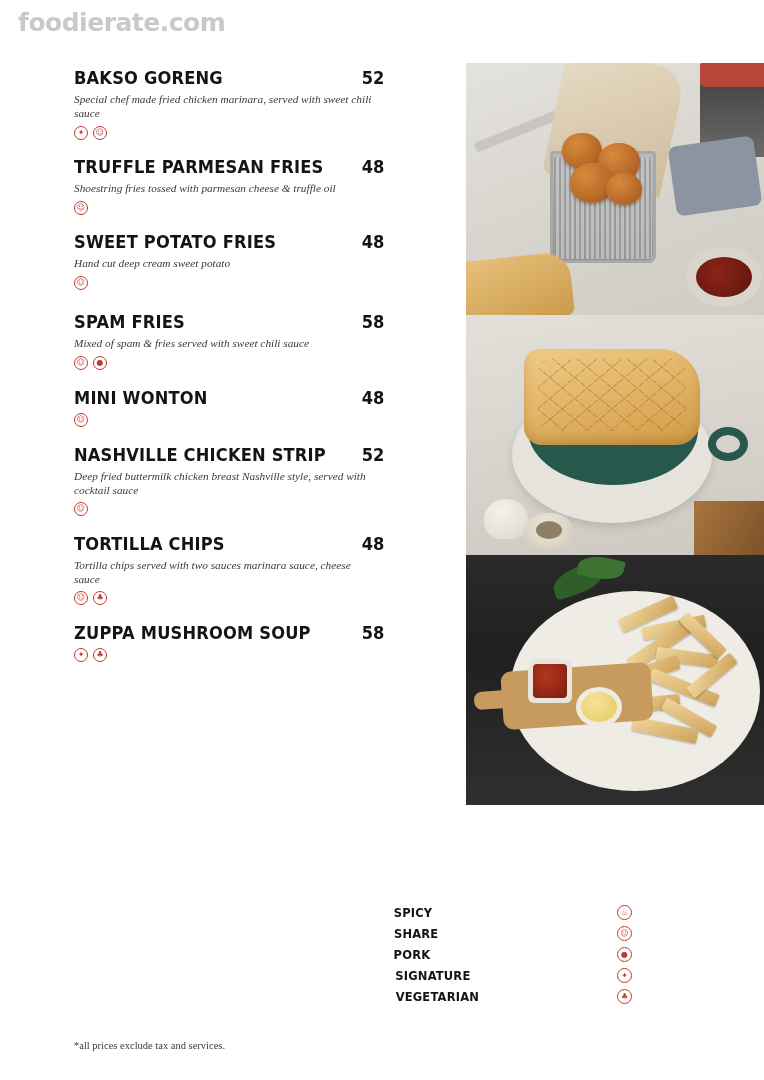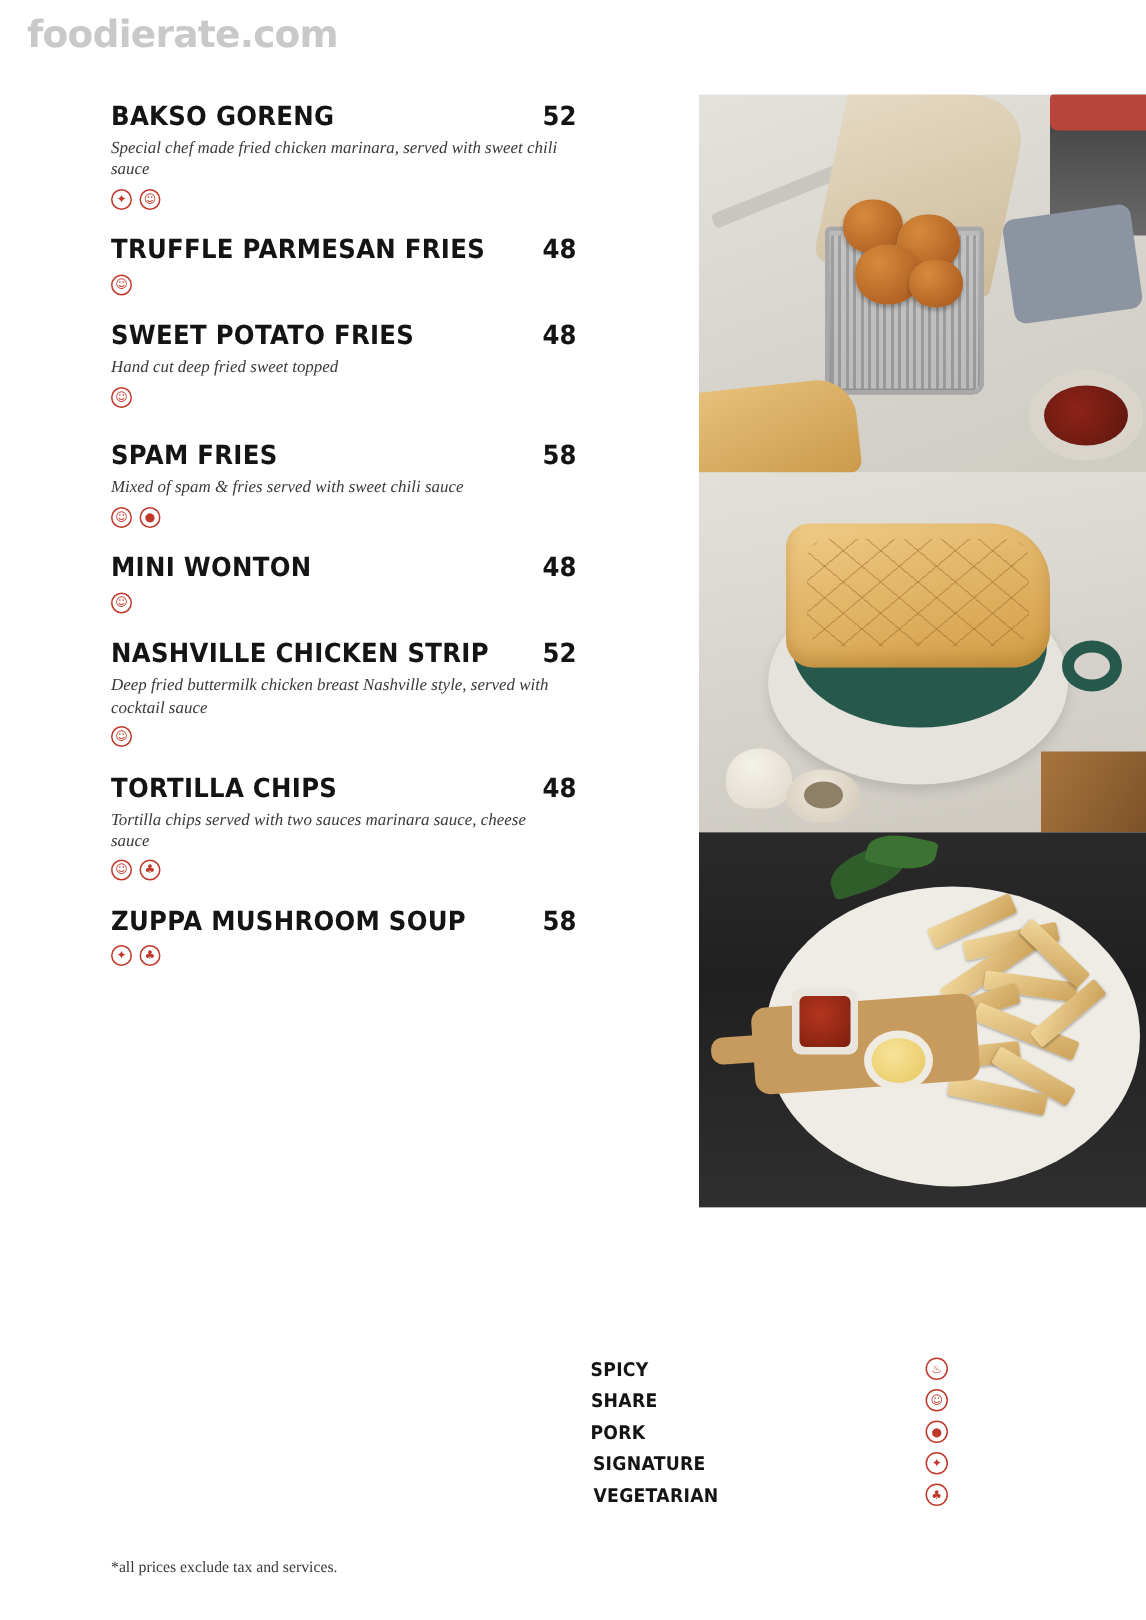--- a/index.html
+++ b/index.html
@@ -230,31 +230,32 @@
         <span class="tag">✦</span>
         <span class="tag">☺</span>
       </div>
     </div>
 
     <div class="menu-item">
       <div class="item-head">
         <span class="item-name">TRUFFLE PARMESAN FRIES</span>
         <span class="item-price">48</span>
       </div>
+      <div class="item-desc">Shoestring fries tossed with parmesan cheese &amp; truffle oil</div>
       <div class="tag-row">
         <span class="tag">☺</span>
       </div>
     </div>
 
     <div class="menu-item">
       <div class="item-head">
         <span class="item-name">SWEET POTATO FRIES</span>
         <span class="item-price">48</span>
       </div>
-      <div class="item-desc">Hand cut deep fried sweet topped</div>
+      <div class="item-desc">Hand cut deep cream sweet potato</div>
       <div class="tag-row">
         <span class="tag">☺</span>
       </div>
     </div>
 
     <div class="menu-item" style="margin-top:22px;">
       <div class="item-head">
         <span class="item-name">SPAM FRIES</span>
         <span class="item-price">58</span>
       </div>

